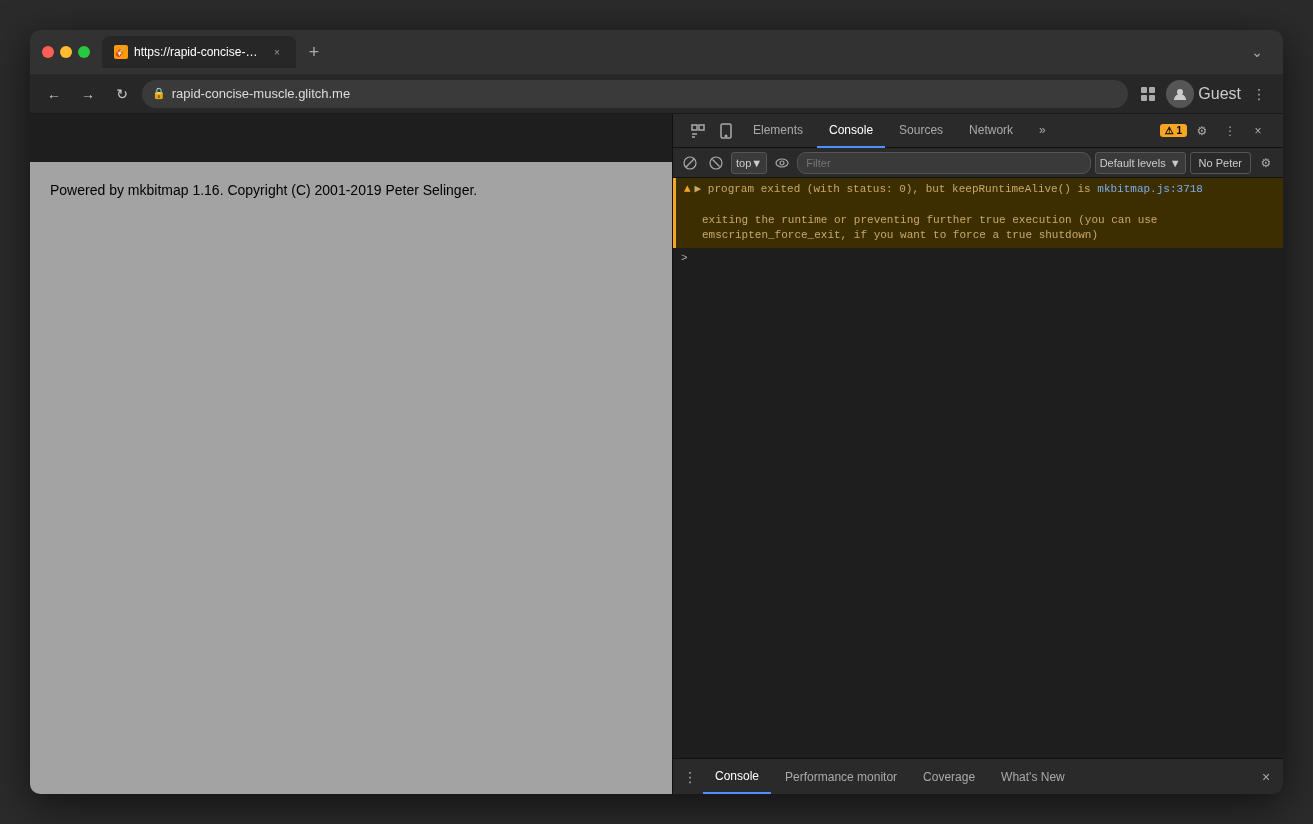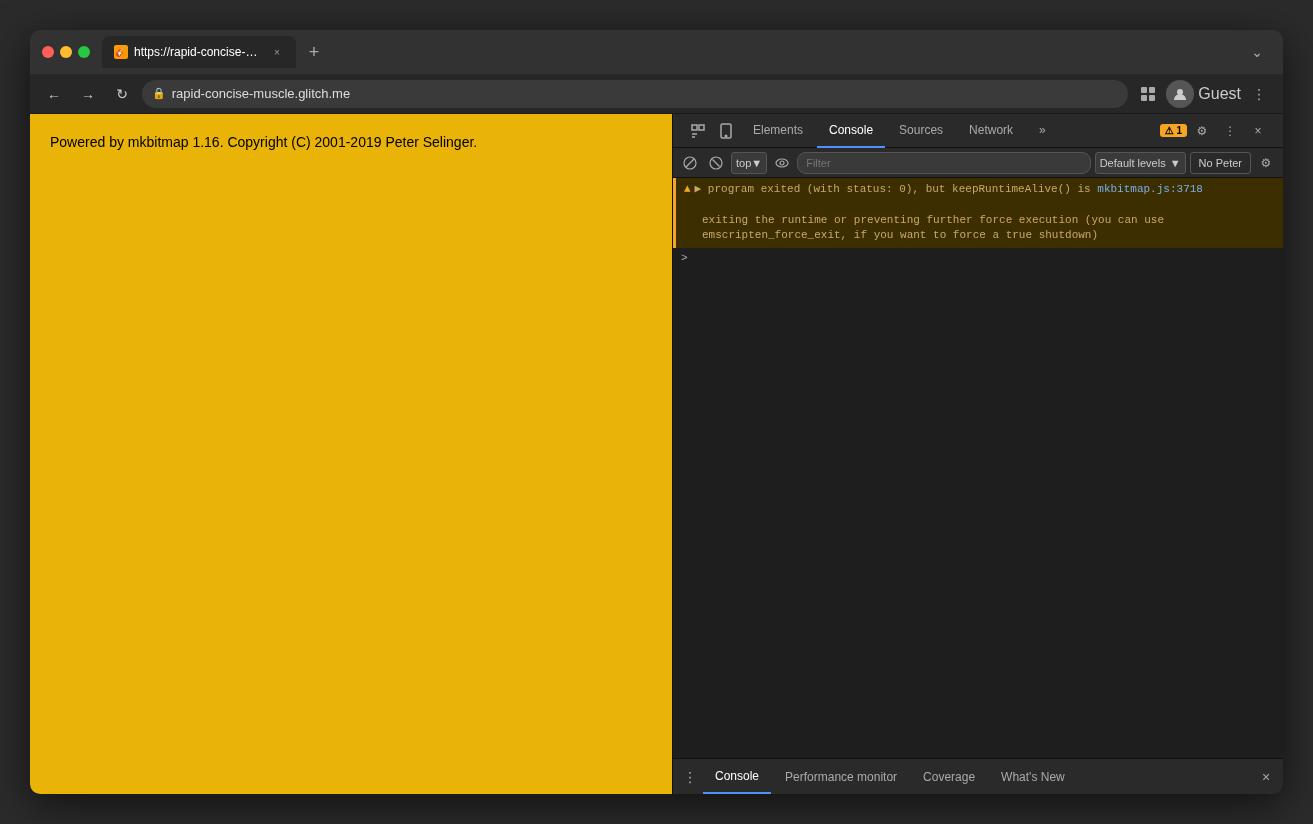--- a/index.html
+++ b/index.html
@@ -207,24 +207,25 @@
     
     .main-content {
       display: flex;
       flex: 1;
       overflow: hidden;
     }
 
     
     .browser-viewport {
       flex: 0 0 642px;
-      background: #eab308;
+      background: #a3a3a3;
       display: flex;
       flex-direction: column;
       overflow: hidden;
+      margin-top: 48px;
     }
 
     .page-content {
       padding: 20px;
       font-family: Arial, sans-serif;
       font-size: 14px;
       color: #000;
     }
 
     
@@ -638,21 +639,21 @@
         <div class="console-warning">
           <div class="console-warning-row">
             <span class="warn-icon">▲</span>
             <span class="console-warning-text">
               <span>▶ program exited (with status: 0), but keepRuntimeAlive() is</span>
               <a class="file-link">mkbitmap.js:3718</a>
             </span>
           </div>
           <div style="padding-left: 18px; color: #c8a86a;">
             <br>
-            <span>exiting the runtime or preventing further force execution (you can use</span><br>
+            <span>exiting the runtime or preventing further true execution (you can use</span><br>
             <span>emscripten_force_exit, if you want to force a true shutdown)</span>
           </div>
         </div>
         <div class="console-prompt">
           <span class="console-prompt-arrow">&gt;</span>
         </div>
       </div>
 
       <div class="devtools-drawer">
         <div class="drawer-menu-btn">⋮</div>

